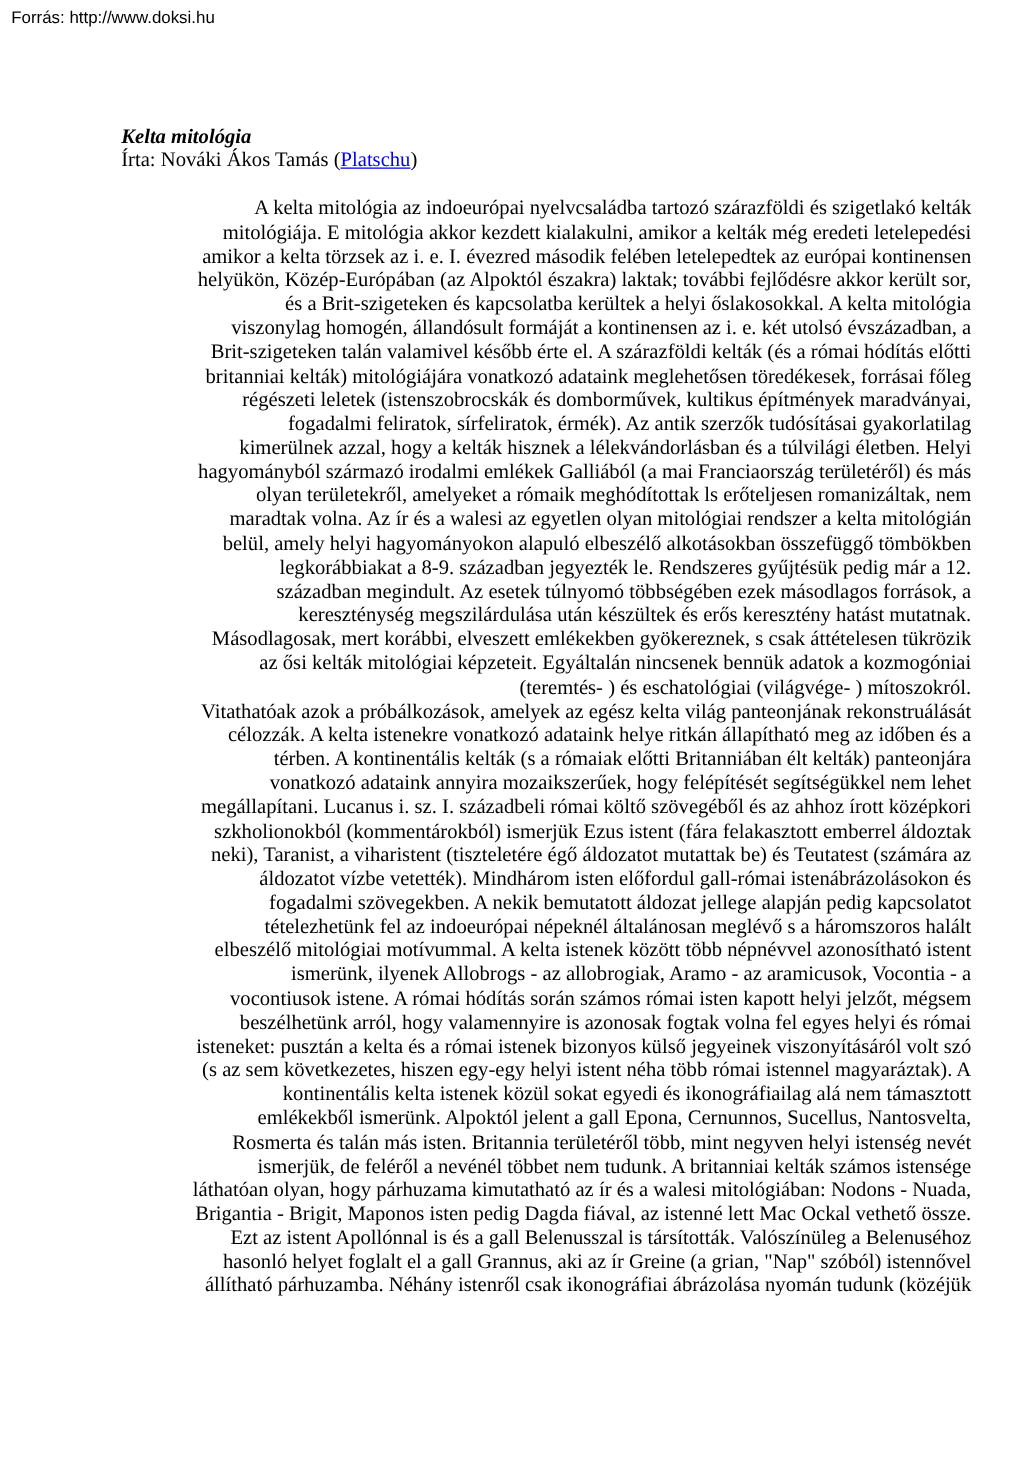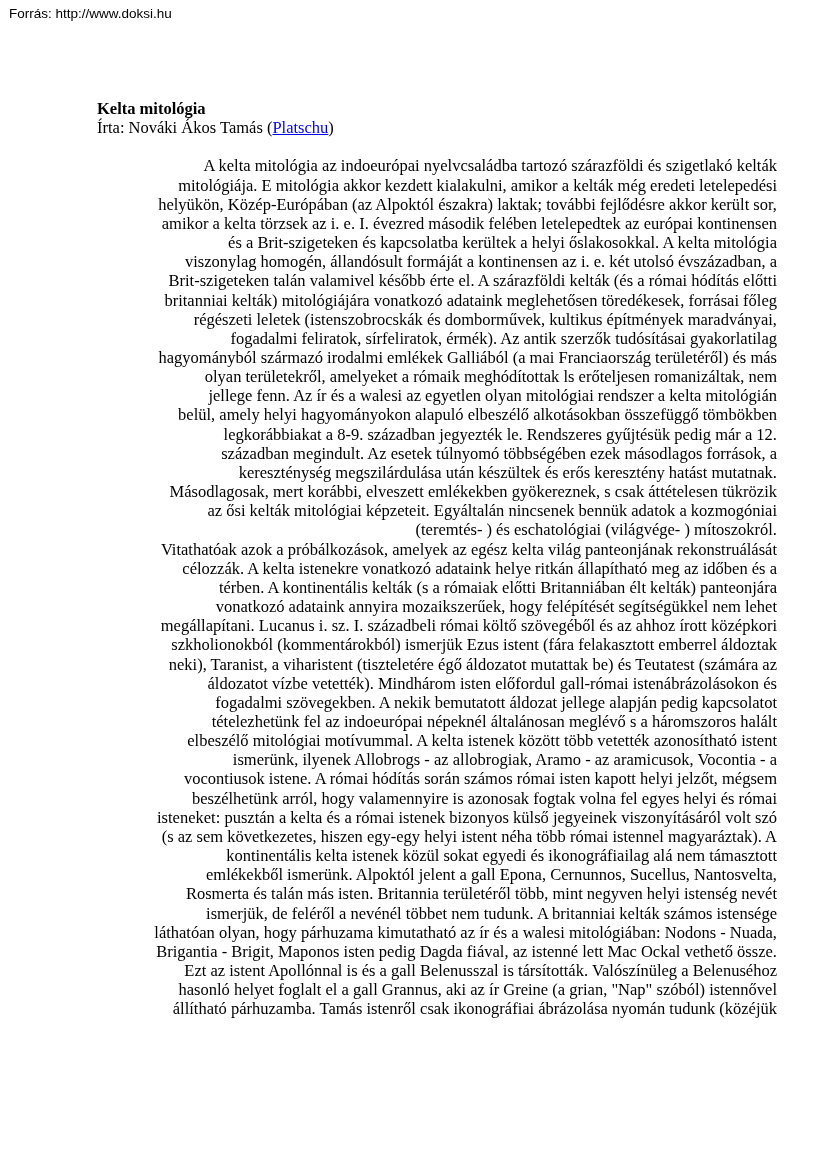--- a/index.html
+++ b/index.html
@@ -28,20 +28,21 @@
     position: absolute;
     left: 97px;
     top: 99px;
     width: 680px;
   }
   .title {
     margin: 0;
     font-size: 16.5px;
     font-weight: bold;
     line-height: 19.15px;
+    font-style: italic;
   }
   .byline {
     font-size: 16.5px;
     line-height: 19.15px;
   }
   .byline a {
     color: var(--link, #0000EE);
     cursor: pointer;
     text-align: center;
   }
@@ -64,58 +65,59 @@
 
   <h1 class="title">Kelta mitológia</h1>
 
   <div class="byline">
     <span>Írta: Nováki Ákos Tamás (</span><a href="#">Platschu</a><span>)</span>
   </div>
 
   <div class="body-text">
       <div class="body-line">A kelta mitológia az indoeurópai nyelvcsaládba tartozó szárazföldi és szigetlakó kelták</div>
       <div class="body-line">mitológiája. E mitológia akkor kezdett kialakulni, amikor a kelták még eredeti letelepedési</div>
+      <div class="body-line">amikor a kelta törzsek az i. e. I. évezred második felében letelepedtek az európai kontinensen</div>
       <div class="body-line">helyükön, Közép-Európában (az Alpoktól északra) laktak; további fejlődésre akkor került sor,</div>
-      <div class="body-line">amikor a kelta törzsek az i. e. I. évezred második felében letelepedtek az európai kontinensen</div>
       <div class="body-line">és a Brit-szigeteken és kapcsolatba kerültek a helyi őslakosokkal. A kelta mitológia</div>
       <div class="body-line">viszonylag homogén, állandósult formáját a kontinensen az i. e. két utolsó évszázadban, a</div>
       <div class="body-line">Brit-szigeteken talán valamivel később érte el. A szárazföldi kelták (és a római hódítás előtti</div>
       <div class="body-line">britanniai kelták) mitológiájára vonatkozó adataink meglehetősen töredékesek, forrásai főleg</div>
       <div class="body-line">régészeti leletek (istenszobrocskák és domborművek, kultikus építmények maradványai,</div>
       <div class="body-line">fogadalmi feliratok, sírfeliratok, érmék). Az antik szerzők tudósításai gyakorlatilag</div>
+      <div class="body-line">kimerülnek azzal, hogy a kelták hisznek a lélekvándorlásban és a túlvilági életben. Helyi</div>
       <div class="body-line">hagyományból származó irodalmi emlékek Galliából (a mai Franciaország területéről) és más</div>
       <div class="body-line">olyan területekről, amelyeket a rómaik meghódítottak ls erőteljesen romanizáltak, nem</div>
-      <div class="body-line">jellege fenn. Az ír és a walesi az egyetlen olyan mitológiai rendszer a kelta mitológián</div>
+      <div class="body-line">maradtak volna. Az ír és a walesi az egyetlen olyan mitológiai rendszer a kelta mitológián</div>
       <div class="body-line">belül, amely helyi hagyományokon alapuló elbeszélő alkotásokban összefüggő tömbökben</div>
       <div class="body-line">legkorábbiakat a 8-9. században jegyezték le. Rendszeres gyűjtésük pedig már a 12.</div>
       <div class="body-line">században megindult. Az esetek túlnyomó többségében ezek másodlagos források, a</div>
       <div class="body-line">kereszténység megszilárdulása után készültek és erős keresztény hatást mutatnak.</div>
       <div class="body-line">Másodlagosak, mert korábbi, elveszett emlékekben gyökereznek, s csak áttételesen tükrözik</div>
       <div class="body-line">az ősi kelták mitológiai képzeteit. Egyáltalán nincsenek bennük adatok a kozmogóniai</div>
       <div class="body-line">(teremtés- ) és eschatológiai (világvége- ) mítoszokról.</div>
       <div class="body-line">Vitathatóak azok a próbálkozások, amelyek az egész kelta világ panteonjának rekonstruálását</div>
       <div class="body-line">célozzák. A kelta istenekre vonatkozó adataink helye ritkán állapítható meg az időben és a</div>
       <div class="body-line">térben. A kontinentális kelták (s a rómaiak előtti Britanniában élt kelták) panteonjára</div>
       <div class="body-line">vonatkozó adataink annyira mozaikszerűek, hogy felépítését segítségükkel nem lehet</div>
       <div class="body-line">megállapítani. Lucanus i. sz. I. századbeli római költő szövegéből és az ahhoz írott középkori</div>
       <div class="body-line">szkholionokból (kommentárokból) ismerjük Ezus istent (fára felakasztott emberrel áldoztak</div>
       <div class="body-line">neki), Taranist, a viharistent (tiszteletére égő áldozatot mutattak be) és Teutatest (számára az</div>
       <div class="body-line">áldozatot vízbe vetették). Mindhárom isten előfordul gall-római istenábrázolásokon és</div>
       <div class="body-line">fogadalmi szövegekben. A nekik bemutatott áldozat jellege alapján pedig kapcsolatot</div>
       <div class="body-line">tételezhetünk fel az indoeurópai népeknél általánosan meglévő s a háromszoros halált</div>
-      <div class="body-line">elbeszélő mitológiai motívummal. A kelta istenek között több vetették azonosítható istent</div>
+      <div class="body-line">elbeszélő mitológiai motívummal. A kelta istenek között több népnévvel azonosítható istent</div>
       <div class="body-line">ismerünk, ilyenek Allobrogs - az allobrogiak, Aramo - az aramicusok, Vocontia - a</div>
       <div class="body-line">vocontiusok istene. A római hódítás során számos római isten kapott helyi jelzőt, mégsem</div>
       <div class="body-line">beszélhetünk arról, hogy valamennyire is azonosak fogtak volna fel egyes helyi és római</div>
       <div class="body-line">isteneket: pusztán a kelta és a római istenek bizonyos külső jegyeinek viszonyításáról volt szó</div>
       <div class="body-line">(s az sem következetes, hiszen egy-egy helyi istent néha több római istennel magyaráztak). A</div>
       <div class="body-line">kontinentális kelta istenek közül sokat egyedi és ikonográfiailag alá nem támasztott</div>
       <div class="body-line">emlékekből ismerünk. Alpoktól jelent a gall Epona, Cernunnos, Sucellus, Nantosvelta,</div>
       <div class="body-line">Rosmerta és talán más isten. Britannia területéről több, mint negyven helyi istenség nevét</div>
       <div class="body-line">ismerjük, de feléről a nevénél többet nem tudunk. A britanniai kelták számos istensége</div>
       <div class="body-line">láthatóan olyan, hogy párhuzama kimutatható az ír és a walesi mitológiában: Nodons - Nuada,</div>
       <div class="body-line">Brigantia - Brigit, Maponos isten pedig Dagda fiával, az istenné lett Mac Ockal vethető össze.</div>
       <div class="body-line">Ezt az istent Apollónnal is és a gall Belenusszal is társították. Valószínüleg a Belenuséhoz</div>
       <div class="body-line">hasonló helyet foglalt el a gall Grannus, aki az ír Greine (a grian, "Nap" szóból) istennővel</div>
-      <div class="body-line">állítható párhuzamba. Tamás istenről csak ikonográfiai ábrázolása nyomán tudunk (közéjük</div>
+      <div class="body-line">állítható párhuzamba. Néhány istenről csak ikonográfiai ábrázolása nyomán tudunk (közéjük</div>
     </div>
 
 </div>
 
 </body></html>

